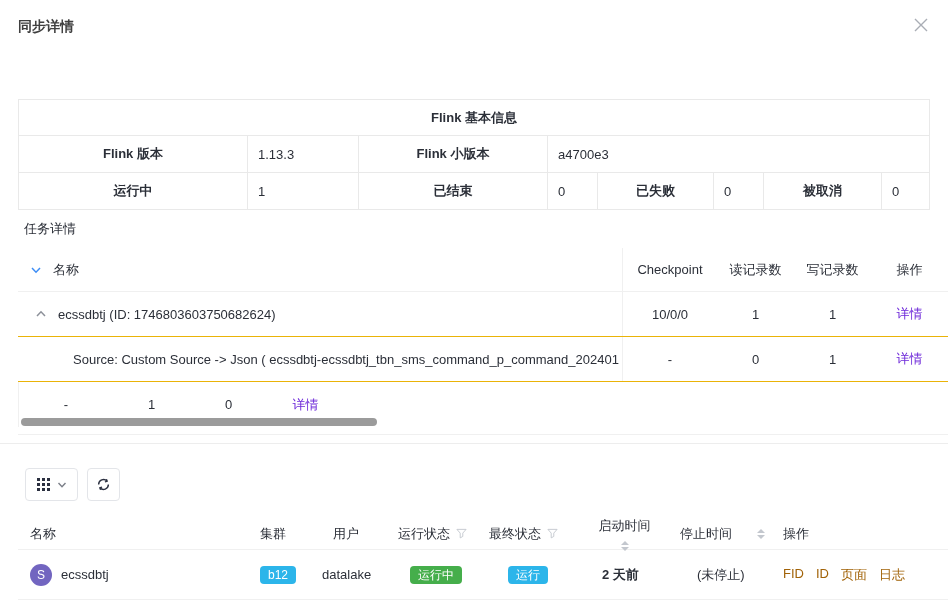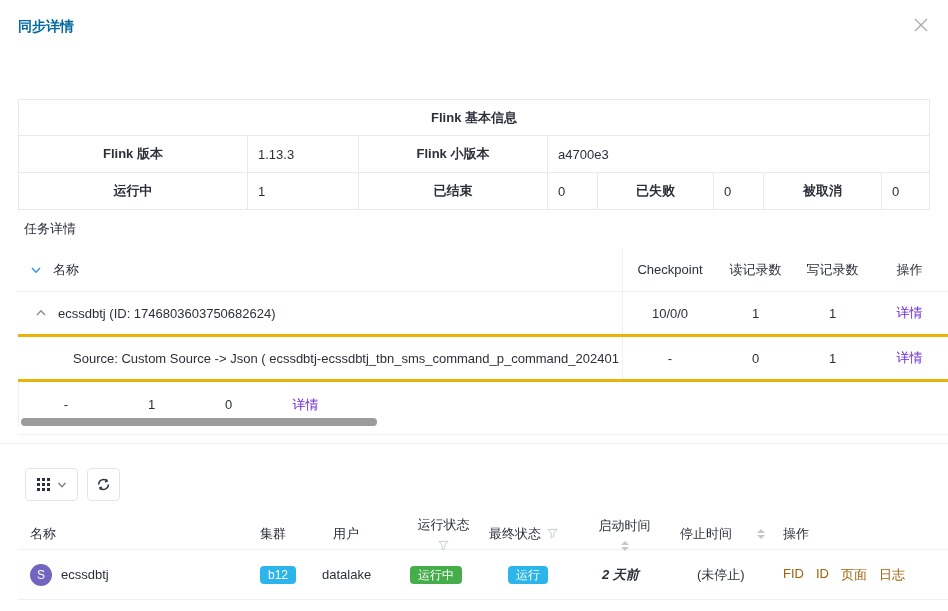--- a/index.html
+++ b/index.html
@@ -1,36 +1,36 @@
 <!DOCTYPE html>
 <html><head>
 <meta charset="utf-8">
 <style>
   * { margin:0; padding:0; box-sizing:border-box; }
   html,body { background:#fff; }
   body { font-family:"Liberation Sans","DejaVu Sans",sans-serif; color:#2b2f38; }
   .drawer { position:relative; width:948px; height:611px; background:#fff; overflow:hidden; }
 
   
-  .drawer-title { position:absolute; left:18px; top:18px; font-size:14px; font-weight:600; color:#0369a1; }
+  .drawer-title { position:absolute; left:18px; top:18px; font-size:14px; font-weight:600; color:#404040; }
   .close-btn { position:absolute; right:16px; top:14px; width:22px; height:22px; border:none; background:transparent; cursor:pointer; display:flex; align-items:center; justify-content:center; }
 
   
   .flink-table { position:absolute; left:18px; top:61px; width:911px; border-collapse:collapse; table-layout:fixed; font-size:13px;margin-top:38px; }
   .flink-table td { border:1px solid #e9e9e9; height:37px; vertical-align:middle; }
   .flink-table .caption-cell { text-align:center; font-weight:700; height:36px; }
   .flink-table .lbl { text-align:center; font-weight:700; }
   .flink-table .val { text-align:left; padding-left:10px; font-weight:400; }
 
   
   .section-title { position:absolute; left:24px; top:220px; font-size:13px; color:#2b2f38; }
 
   
   .task-table { position:absolute; left:18px; top:248px; width:930px; font-size:13px; }
-  .t-row { display:flex; align-items:center; border-bottom:3px solid #eab308; }
+  .t-row { display:flex; align-items:center; border-bottom:1px solid #eab308; }
   .t-row.header { height:44px; border-bottom:1px solid #f0f0f0; }
   .t-row.body { height:45px; }
   .t-name { width:605px; display:flex; align-items:center; overflow:hidden; white-space:nowrap; align-self:stretch; }
   .t-name.head { padding-left:12px; }
   .t-name.lvl0 { padding-left:17px; }
   .t-name.lvl1 { padding-left:55px; }
   .t-name .expander { margin-right:11px; display:inline-flex; cursor:pointer; flex:0 0 auto; }
   .t-fixed { display:flex; align-self:stretch; align-items:center; border-left:1px solid #f0f0f0; }
   .t-cell { text-align:center; }
   .t-cp { width:94px; } .t-read { width:77px; } .t-write { width:77px; } .t-op { width:77px; }
@@ -48,23 +48,23 @@
 
   
   .jobs-table { position:absolute; left:18px; top:518px; width:930px; font-size:13px; }
   .j-row { display:flex; align-items:center; }
   .j-row.header { height:32px; border-bottom:1px solid #f0f0f0; color:#2b2f38; }
   .j-row.body { height:50px; border-bottom:1px solid #f0f0f0; }
   .j-name { width:242px; padding-left:12px; display:flex; align-items:center; }
   .j-cluster { width:62px; }
   .j-user { width:76px; }
   .j-user.head { padding-left:11px; }
-  .j-run { width:91px;flex-direction:column; } .j-run.val { padding-left:12px; }
+  .j-run { width:91px; } .j-run.val { padding-left:12px; }
   .j-final { width:94px; } .j-final.val { padding-left:19px; }
-  .j-start { width:97px; } .j-start.val { padding-left:19px; font-weight:700;font-style:italic; }
+  .j-start { width:97px; } .j-start.val { padding-left:19px; font-weight:700; }
   .j-stop { width:103px; } .j-stop.val { padding-left:17px; }
   .j-op { flex:1; display:flex; gap:12px; }
   .head-flex { display:flex; align-items:center; gap:6px; }
 
   .avatar { width:22px; height:22px; border-radius:50%; background:#7265c0; color:#fff; font-size:12px; display:flex; align-items:center; justify-content:center; margin-right:9px; flex:0 0 auto; }
   .badge { display:inline-block; border-radius:4px; padding:3px 8px; font-size:12px; color:#fff; line-height:1; }
   .badge-cyan { background:#2cb5ea; }
   .badge-green { background:#45ae4b; }
   .op-link { color:#a16207; text-decoration:none; cursor:pointer; }
 

